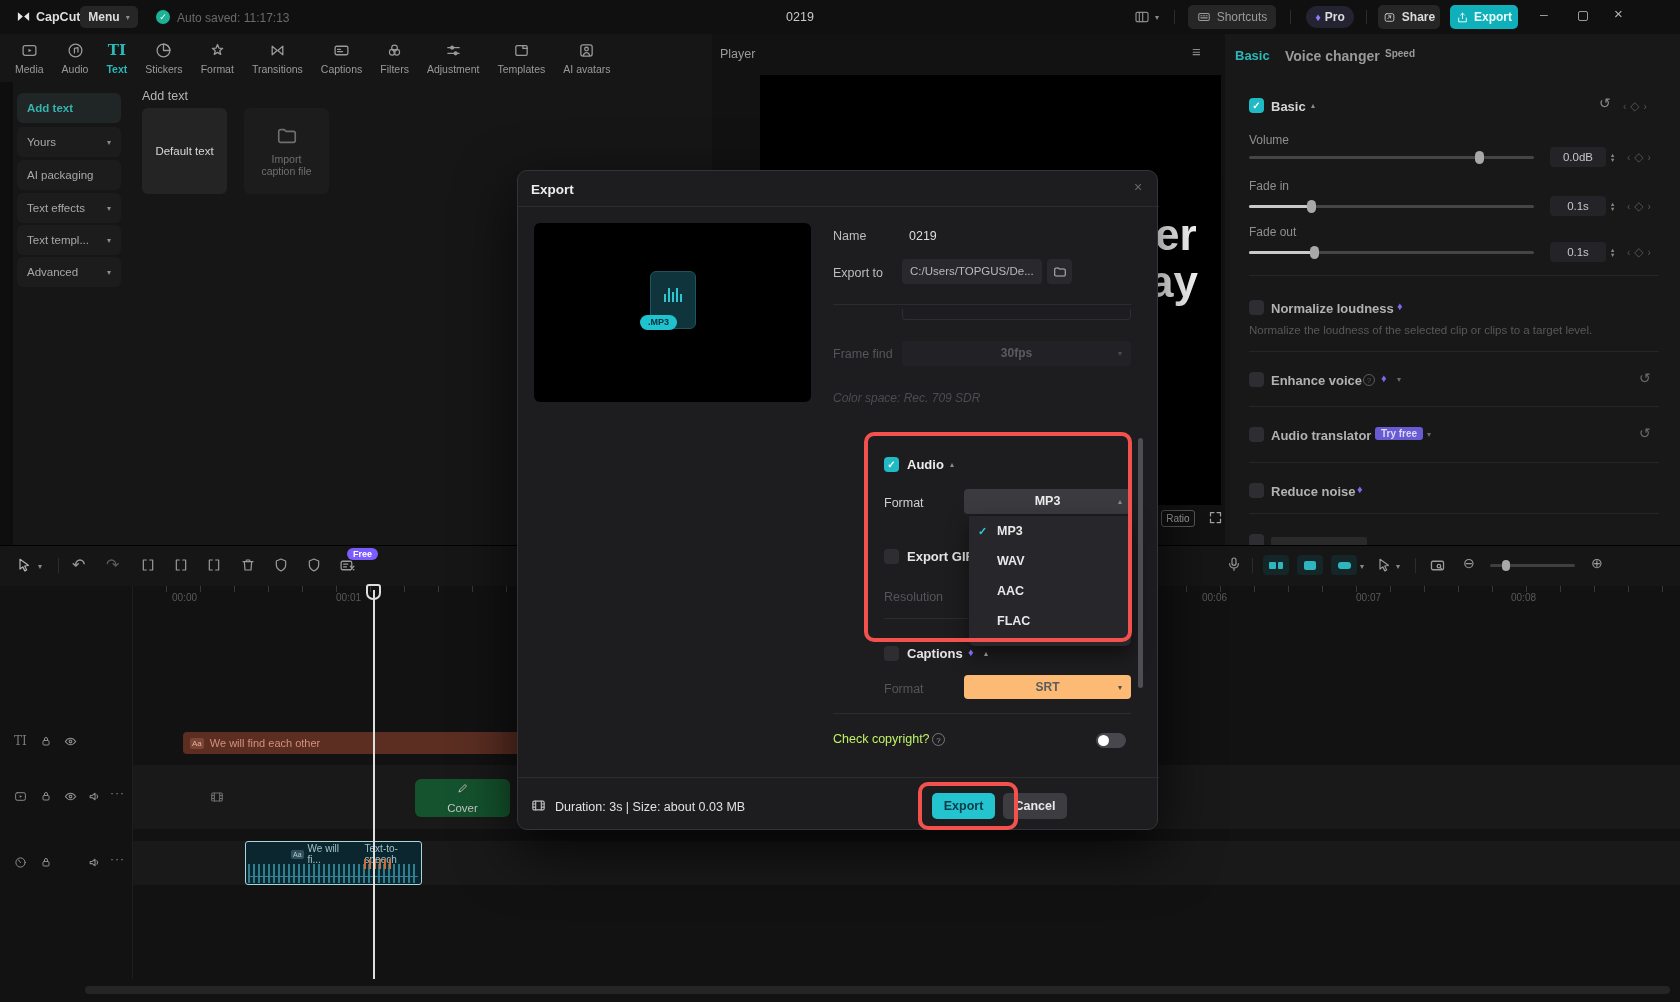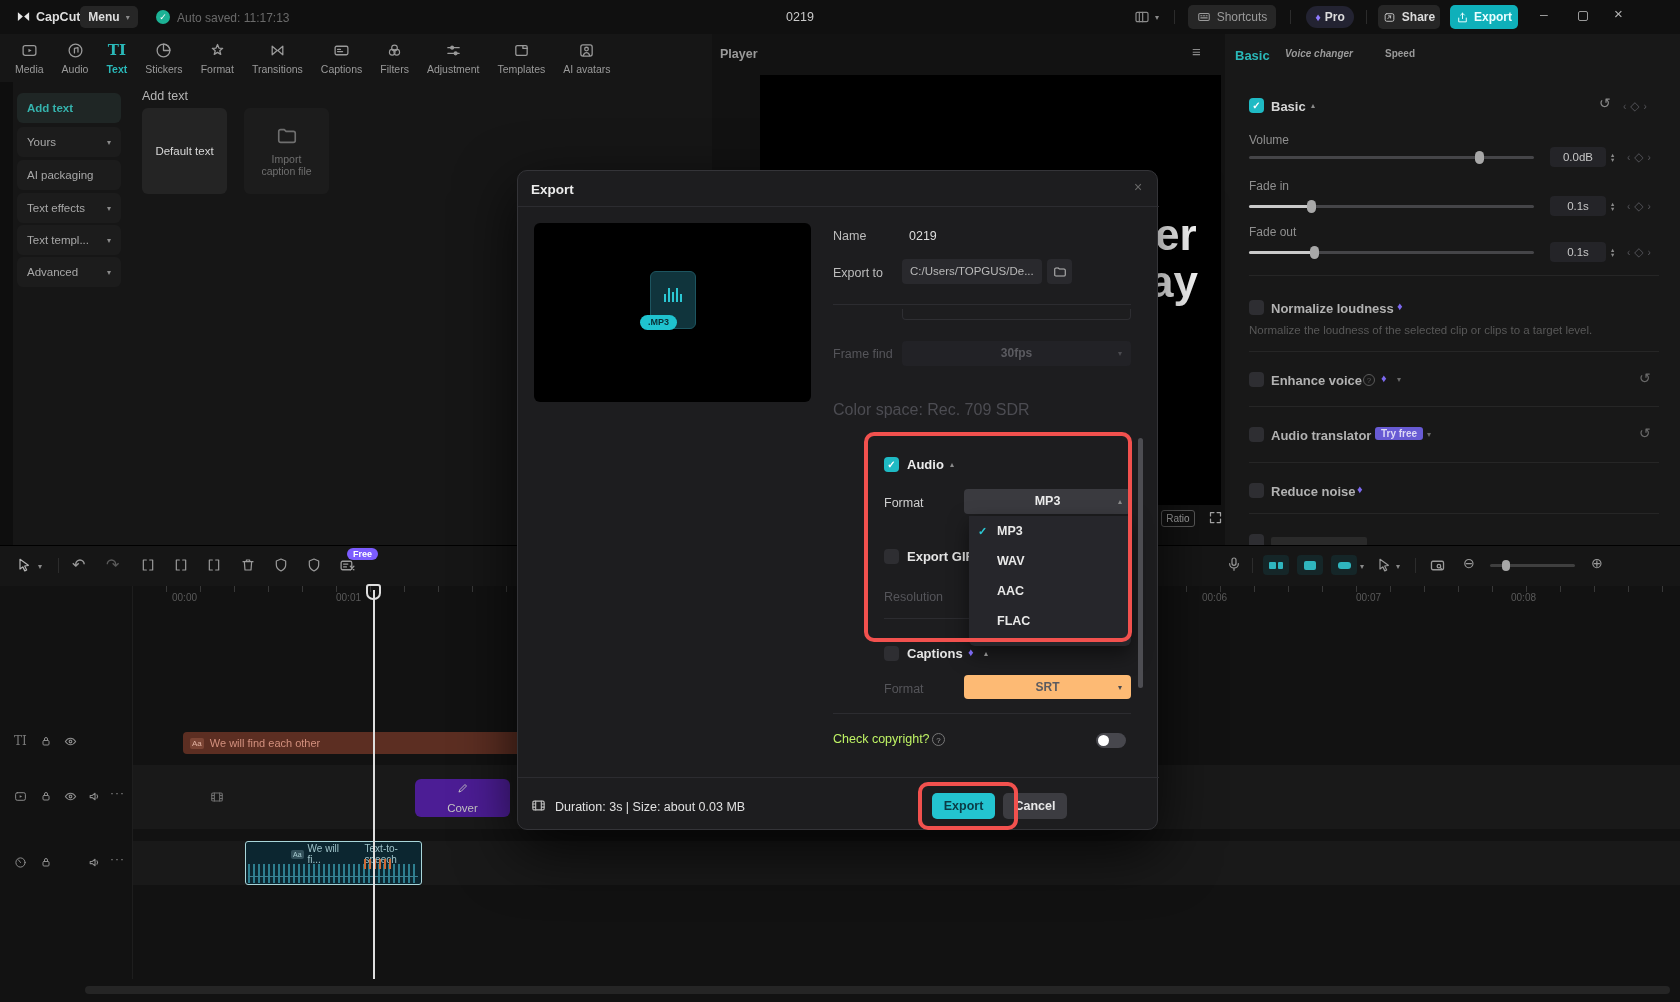--- a/index.html
+++ b/index.html
@@ -300,37 +300,37 @@
     </div>
     <div class="abs" style="left:244px;top:26px;width:85px;height:86px;background:#1c1c1c;border-radius:6px;display:flex;flex-direction:column;align-items:center;justify-content:center;gap:6px;">
       <svg class="ic" style="width:22px;height:22px;color:#6f6f6f;">
           <use href="#i-folder"></use>
         </svg>
       <span style="color:#6f6f6f;font-size:10.5px;text-align:center;width:64px;">Import caption file</span>
     </div>
   </div>
 
   <div class="abs" style="left:712px;top:34px;width:513px;height:511px;background:#121212;">
-    <span class="abs" style="left:8px;top:13px;color:#9a9a9a;font-size:12.5px;font-weight:bold;">Player</span>
+    <span class="abs" style="left:8px;top:13px;color:#9a9a9a;font-size:12.5px;">Player</span>
     <span class="abs" style="left:480px;top:9px;color:#8a8a8a;font-size:15px;">≡</span>
     <div class="abs" style="left:48px;top:41px;width:461px;height:430px;background:#000;overflow:hidden;">
       <span class="abs bold" style="left:395px;top:135px;color:#fff;font-size:44px;">er</span>
       <span class="abs bold" style="left:389px;top:182px;color:#fff;font-size:44px;">ay</span>
     </div>
     <div class="abs" style="left:449px;top:476px;width:34px;height:17px;border:1px solid #5a5a5a;border-radius:3px;color:#a5a5a5;font-size:10px;display:flex;align-items:center;justify-content:center;">
       <span>Ratio</span>
     </div>
     <svg class="ic abs" style="left:496px;top:476px;width:15px;height:15px;color:#a5a5a5;">
         <use href="#i-expand"></use>
       </svg>
   </div>
 
   <div class="abs" style="left:1225px;top:34px;width:455px;height:511px;background:#181818;overflow:hidden;">
     <span class="abs bold teal" style="left:10px;top:14px;font-size:13px;">Basic</span>
-    <span class="abs bold" style="left:60px;top:14px;font-size:10px;color:#9a9a9a;font-style:italic;">Voice changer</span>
+    <span class="abs bold" style="left:60px;top:14px;font-size:14px;color:#9a9a9a;">Voice changer</span>
     <span class="abs bold" style="left:160px;top:14px;font-size:10px;color:#9a9a9a;">Speed</span>
 
     <div class="abs cb on" style="left:24px;top:64px;">✓</div>
     <span class="abs bold" style="left:46px;top:65px;color:#d5d5d5;font-size:13px;">Basic</span>
     <span class="abs chev" style="left:86px;top:67px;">▴</span>
     <span class="abs" style="left:374px;top:61px;color:#8a8a8a;font-size:14px;">↺</span>
     <div class="abs kf" style="left:398px;top:65px;">
         <span>‹</span>
         <span style="font-size:12px;">◇</span>
         <span>›</span>
@@ -514,21 +514,21 @@
         <use href="#i-speaker"></use>
       </svg>
     <span class="thead-ic" style="left:110px;top:306px;letter-spacing:1px;">···</span>
 
     <div class="lane" style="top:219px;height:64px;"></div>
     <div class="lane" style="top:295px;height:44px;"></div>
     <svg class="ic abs" style="left:210px;top:244px;width:14px;height:14px;color:#6f6f6f;">
         <use href="#i-film"></use>
       </svg>
 
-    <div class="abs" style="left:415px;top:233px;width:95px;height:38px;background:#4c1d95;border-radius:6px;display:flex;flex-direction:column;align-items:center;justify-content:center;gap:8px;">
+    <div class="abs" style="left:415px;top:233px;width:95px;height:38px;background:#14532d;border-radius:6px;display:flex;flex-direction:column;align-items:center;justify-content:center;gap:8px;">
       <svg class="ic" style="width:12px;height:12px;color:#c5c5c5;">
           <use href="#i-pencil"></use>
         </svg>
       <span style="color:#c5c5c5;font-size:11.5px;">Cover</span>
     </div>
 
     <div class="abs" style="left:183px;top:186px;width:523px;height:22px;background:#5c2e22;border-radius:4px;display:flex;align-items:center;gap:6px;padding-left:7px;">
       <span style="background:#7b4434;color:#e0b0a0;font-size:8px;border-radius:2px;padding:0 2px;line-height:11px;">Aa</span>
       <span style="color:#d3907e;font-size:11px;">We will find each other</span>
     </div>
@@ -579,21 +579,21 @@
         </svg>
     </div>
     <div class="abs hr" style="left:315px;top:133px;width:298px;"></div>
     <div class="abs" style="left:384px;top:138px;width:229px;height:11px;border:1px solid #2e2e32;border-top:none;border-radius:0 0 4px 4px;"></div>
 
     <span class="abs dim" style="left:315px;top:176px;font-size:12.5px;">Frame find</span>
     <div class="abs" style="left:384px;top:170px;width:229px;height:25px;background:#222226;border-radius:4px;">
       <span class="bold" style="display:block;text-align:center;line-height:25px;color:#5b5b60;">30fps</span>
       <span class="abs chev" style="right:9px;top:8px;color:#4a4a4f;">▾</span>
     </div>
-    <span class="abs" style="left:315px;top:230px;color:#4c4c52;font-size:16px;">Color space: Rec. 709 SDR</span>
+    <span class="abs" style="left:315px;top:220px;color:#4c4c52;font-size:12px;font-style:italic;">Color space: Rec. 709 SDR</span>
 
     <div class="abs cb on" style="left:366px;top:286px;">✓</div>
     <span class="abs bold" style="left:389px;top:286px;color:#ececec;font-size:13px;">Audio</span>
     <span class="abs chev" style="left:432px;top:289px;">▴</span>
     <span class="abs" style="left:366px;top:325px;color:#cfcfcf;font-size:12.5px;">Format</span>
     <div class="abs" style="left:446px;top:318px;width:167px;height:25px;background:#3a3a3f;border-radius:4px;">
       <span class="bold" style="display:block;text-align:center;line-height:25px;color:#ececec;font-size:12.5px;">MP3</span>
       <span class="abs chev" style="right:9px;top:8px;">▴</span>
     </div>
 

